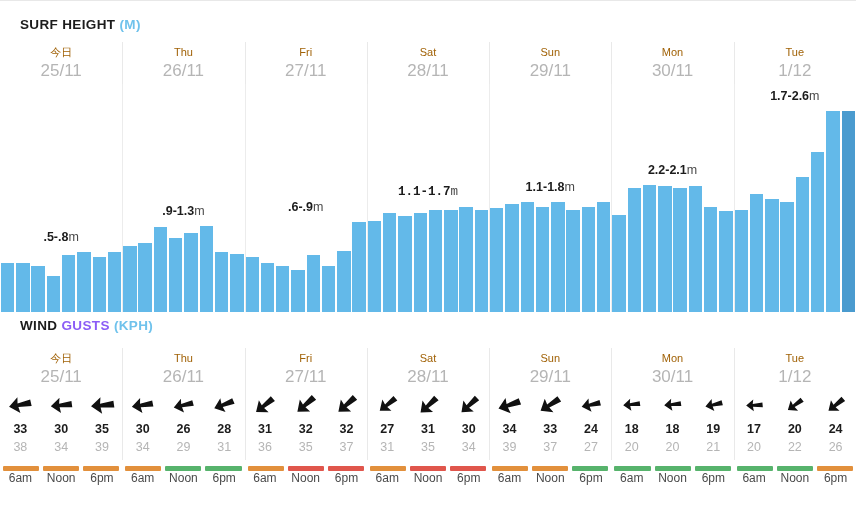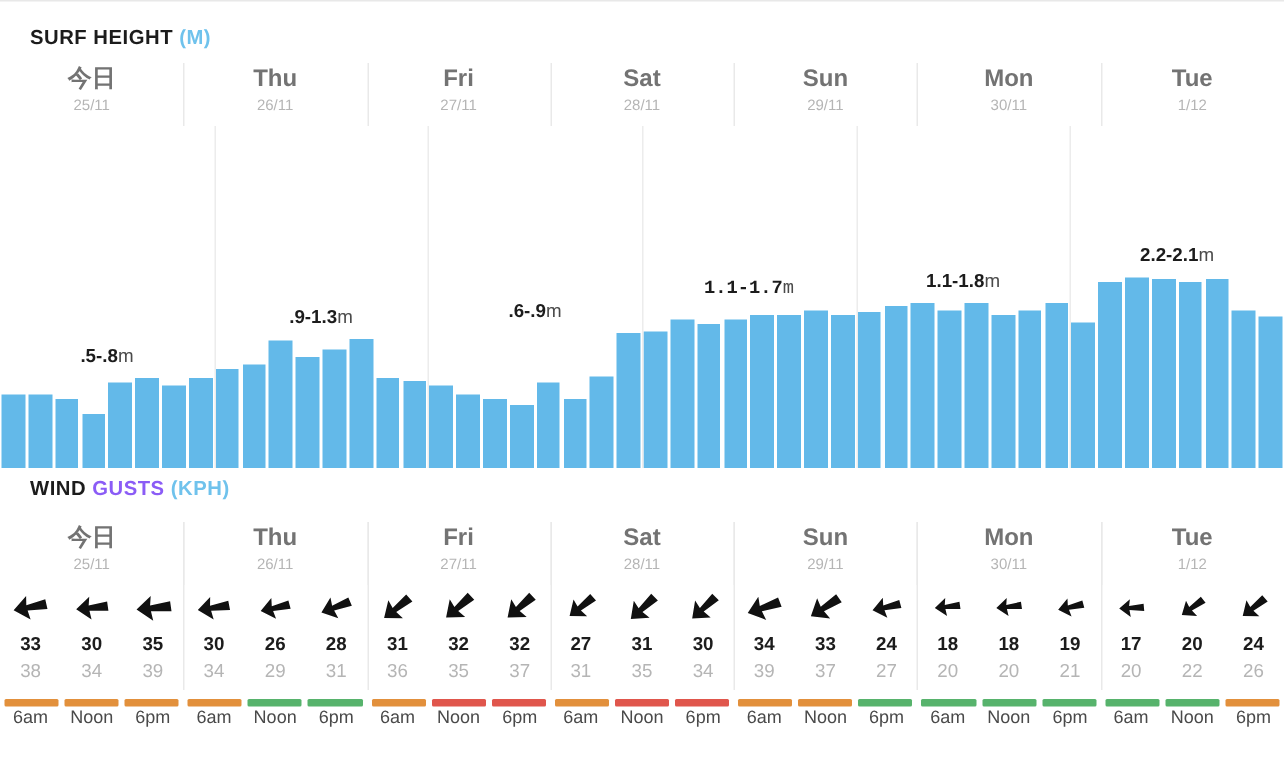--- a/index.html
+++ b/index.html
@@ -61,28 +61,28 @@
     box-sizing: border-box;
   }
   .day-head-cell + .day-head-cell::before {
     content: "";
     position: absolute;
     left: 0; top: 0;
     width: 1px; height: 42px;
     background: #e9e9e9;
   }
   .day-name {
-    font-size: 16px;
-    font-weight: bold;
-    color: #737373;
+    font-size: 11px;
+    font-weight: normal;
+    color: #a16207;
     line-height: 15px;
     padding-top: 3px;
   }
   .day-date {
-    font-size: 10px;
+    font-size: 17px;
     color: #b5b5b5;
     line-height: 15px;
     padding-top: 3px;
   }
 
   
   #surf-chart {
     position: absolute;
     left: 0;
     top: 84px;
@@ -419,20 +419,47 @@
           <div class="bar" title="1.6m" style="height: 55.1724%;"></div>
         </div>
         <div class="bar-wrap">
           <div class="bar" title="1.34m" style="height: 46.2069%;"></div>
         </div>
         <div class="bar-wrap">
           <div class="bar" title="1.28m" style="height: 44.1379%;"></div>
         </div>
         <div class="range-label" style="left: 50%; top: calc(44.1379% - 22px);"><span>2.2-2.1</span><span class="u">m</span></div>
       </div>
+      <div class="chart-day">
+        <div class="bar-wrap">
+          <div class="bar" title="1.3m" style="height: 44.8276%;"></div>
+        </div>
+        <div class="bar-wrap">
+          <div class="bar" title="1.5m" style="height: 51.7241%;"></div>
+        </div>
+        <div class="bar-wrap">
+          <div class="bar" title="1.44m" style="height: 49.6552%;"></div>
+        </div>
+        <div class="bar-wrap">
+          <div class="bar" title="1.4m" style="height: 48.2759%;"></div>
+        </div>
+        <div class="bar-wrap">
+          <div class="bar" title="1.72m" style="height: 59.3103%;"></div>
+        </div>
+        <div class="bar-wrap">
+          <div class="bar" title="2.04m" style="height: 70.3448%;"></div>
+        </div>
+        <div class="bar-wrap">
+          <div class="bar" title="2.56m" style="height: 88.2759%;"></div>
+        </div>
+        <div class="bar-wrap">
+          <div class="bar accent" title="2.56m" style="height: 88.2759%;"></div>
+        </div>
+        <div class="range-label" style="left: 50%; top: calc(11.7241% - 22px);"><span>1.7-2.6</span><span class="u">m</span></div>
+      </div>
     </div>
 
   <div class="section-title" id="wind-title">
     <span class="t-strong">WIND</span>
     <span class="t-muted">GUSTS</span>
     <span class="t-unit">(KPH)</span>
   </div>
 
   <div class="day-header" id="wind-day-header">
       <div class="day-head-cell">

